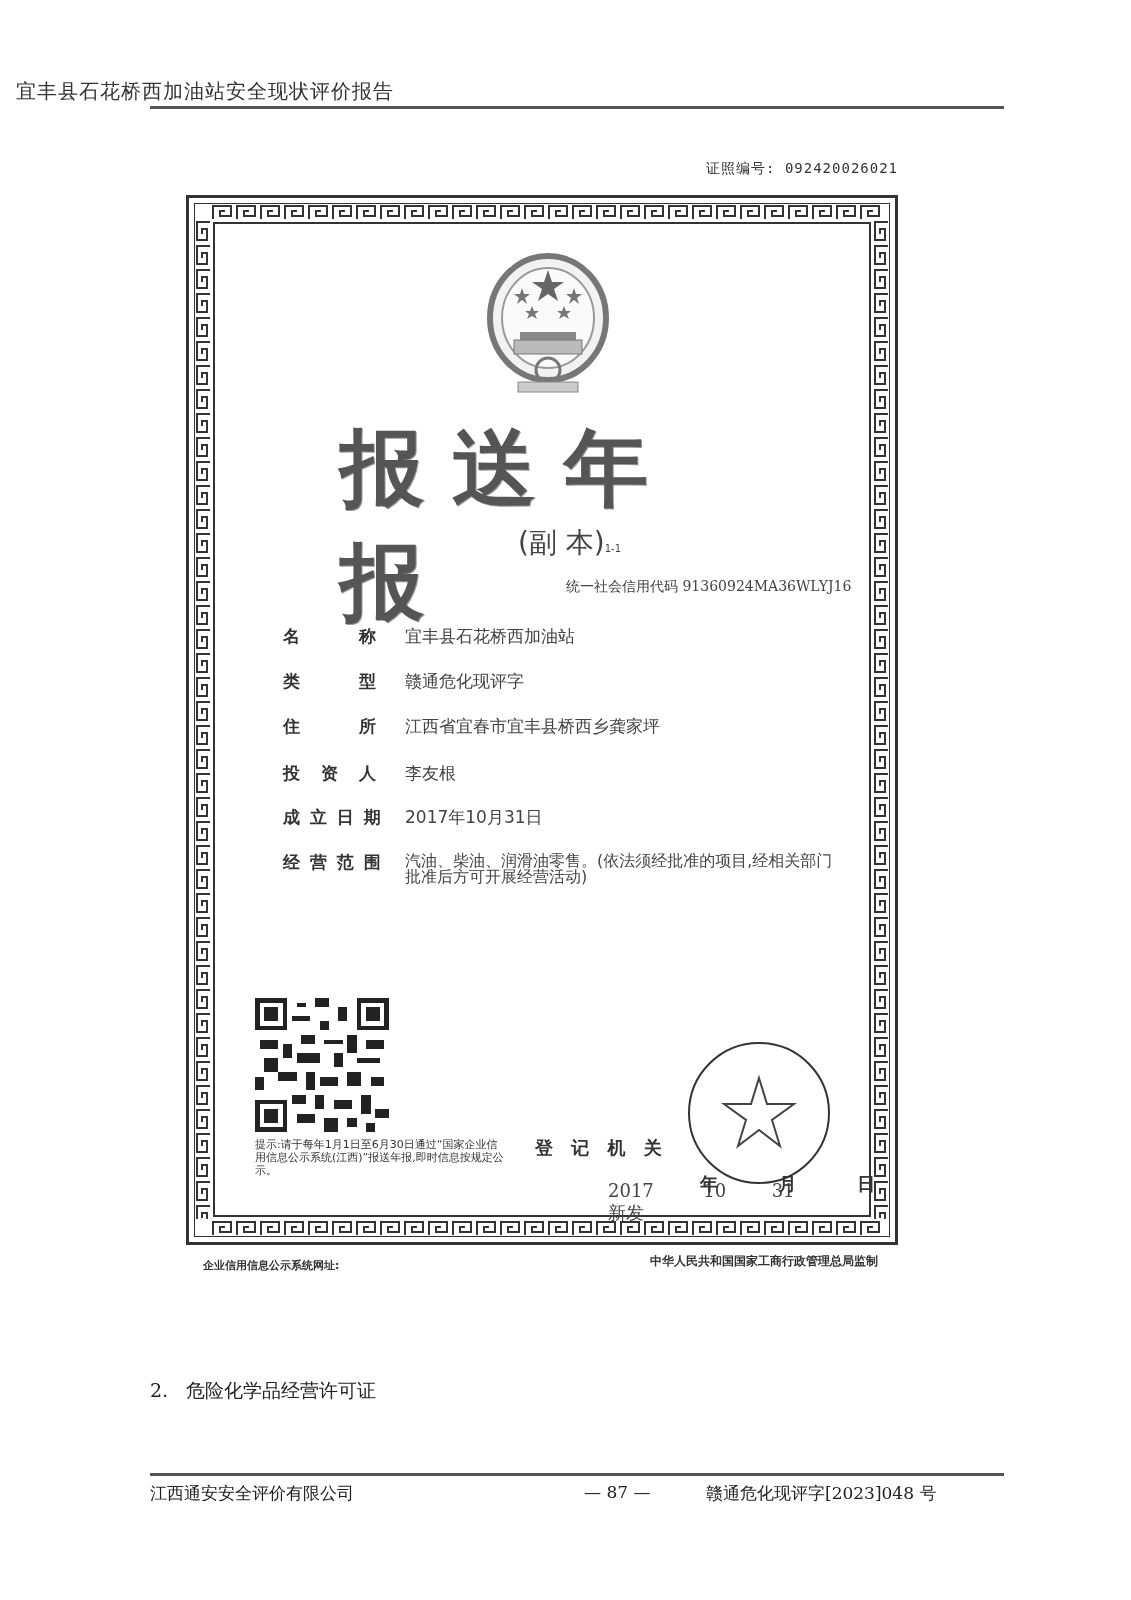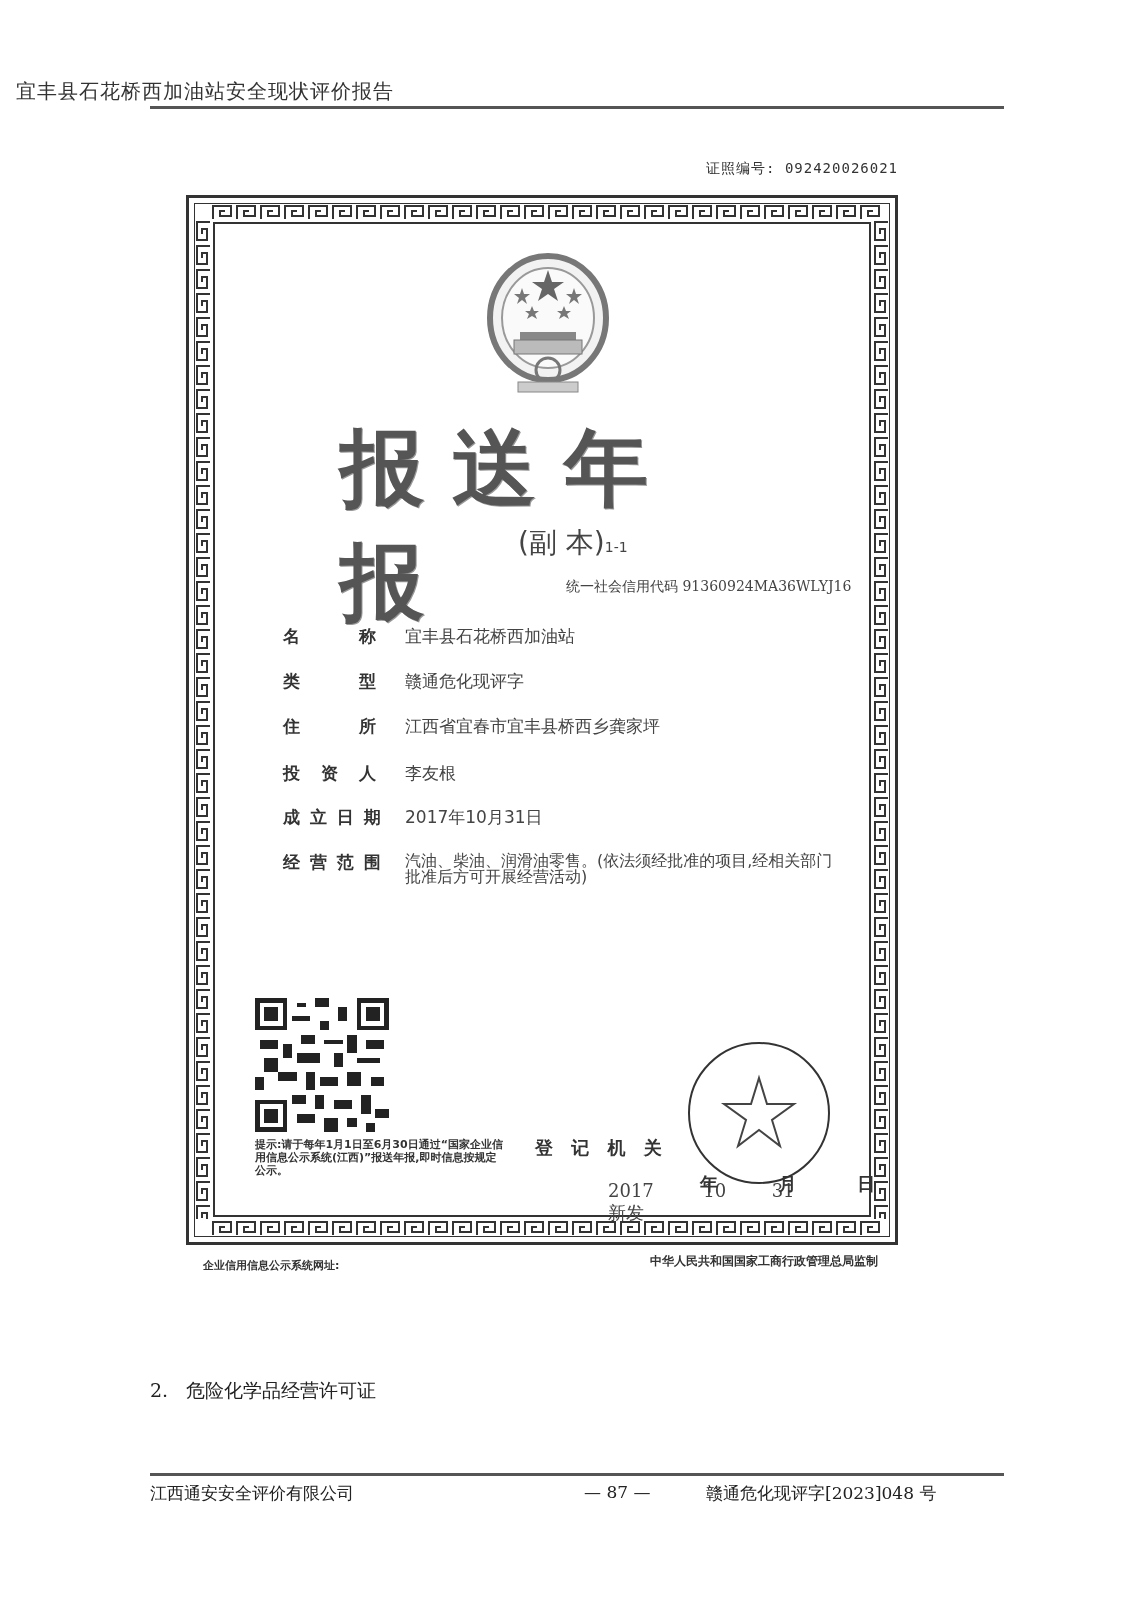--- a/index.html
+++ b/index.html
@@ -15,28 +15,28 @@
   .key { position:absolute; box-sizing:border-box; }
   .key.top { left:211px; top:203px; width:671px; height:18px; }
   .key.bot { left:211px; top:1219px; width:671px; height:18px; }
   .key.left { left:194px; top:220px; width:18px; height:999px; }
   .key.right { left:872px; top:220px; width:18px; height:999px; }
   .content-box { left:213px; top:222px; width:658px; height:995px; border:2px solid #333; box-sizing:border-box; }
   .emblem { left:478px; top:248px; width:140px; height:150px; }
   .title-big { left:340px; top:412px; width:440px; font-size:84px; font-weight:bold; color:#555;
                letter-spacing:28px; font-family:"DejaVu Sans","Liberation Sans",sans-serif; text-shadow:1px 1px 0 #999; }
   .copy { left:518px; top:524px; font-size:28px; color:#444; font-family:"DejaVu Sans",sans-serif; }
-  .copy small { font-size:14px; }
+  .copy small { font-size:10px; }
   .credit { left:566px; top:578px; font-size:14px; color:#444; }
   .field { position:absolute; left:283px; font-size:17px; color:#333; font-family:"DejaVu Sans",sans-serif; }
   .field .lbl { display:inline-block; width:122px; font-weight:bold; letter-spacing:2px; }
   .field .val { display:inline-block; font-weight:normal; color:#444; }
   .scope { left:405px; top:868px; font-size:16px; color:#444; font-family:"DejaVu Sans",sans-serif; width:440px; line-height:16px; }
   .qr { left:255px; top:998px; width:134px; height:134px; }
-  .hint { left:255px; top:1138px; width:250px; font-size:11px; line-height:13px; font-weight:bold; color:#333; font-family:"DejaVu Sans",sans-serif; }
+  .hint { left:255px; top:1138px; width:250px; font-size:11px; line-height:13px; font-weight:normal; color:#333; font-family:"DejaVu Sans",sans-serif; }
   .authority { left:535px; top:1104px; font-size:18px; font-weight:bold; letter-spacing:6px; color:#333; font-family:"DejaVu Sans",sans-serif;margin-top:32px; }
   .issue-nums { left:608px; top:1148px; font-size:18px; color:#444; width:210px;margin-top:32px; }
   .issue-labels { left:700px; top:1172px; font-size:18px; font-weight:bold; color:#333; font-family:"DejaVu Sans",sans-serif;text-align:right; }
   .seal { left:684px; top:1038px; width:150px; height:150px; }
   .foot-left { left:203px; top:1258px; font-size:11px; font-weight:bold; color:#333; font-family:"DejaVu Sans",sans-serif; }
   .foot-right { left:650px; top:1253px; font-size:12px; font-weight:bold; color:#333; font-family:"DejaVu Sans",sans-serif; }
   .section { left:150px; top:1378px; font-size:19px; color:#222; }
   .section .num { display:inline-block; width:36px; }
   .ftr-rule { left:150px; width:854px; top:1473px; height:3px; background:#555; }
   .ftr-left { left:150px; top:1482px; font-size:17px; color:#222; }

